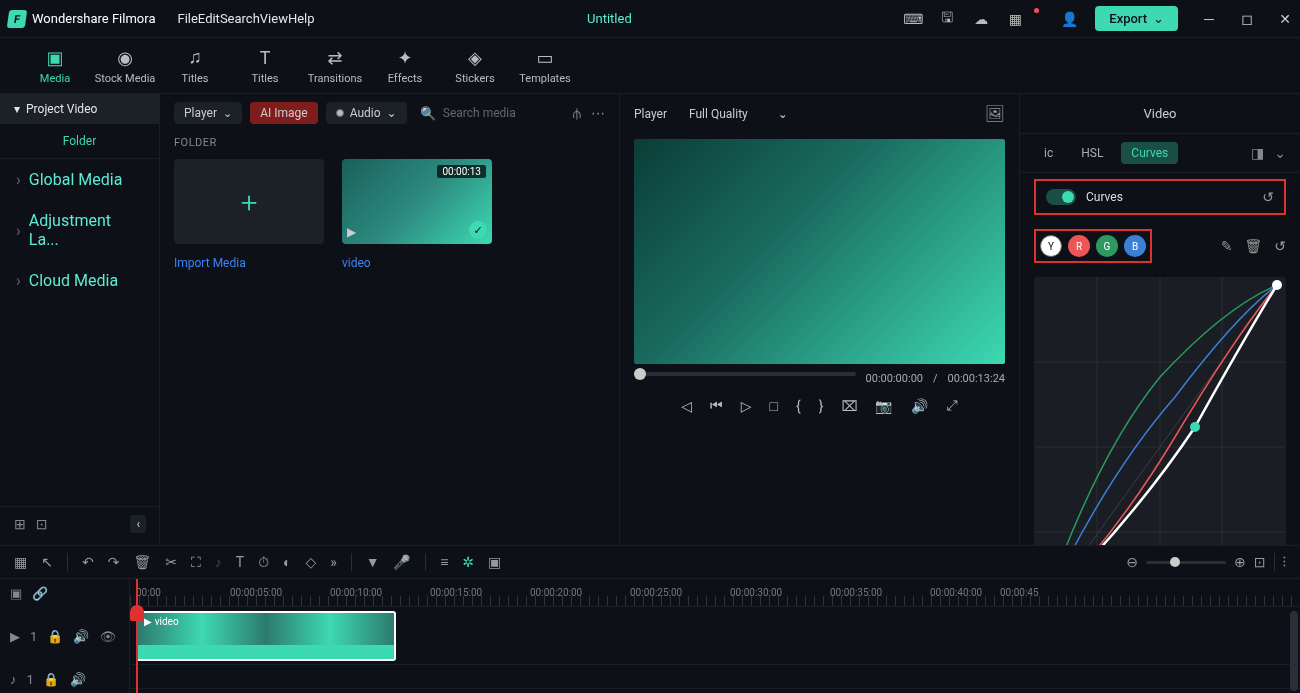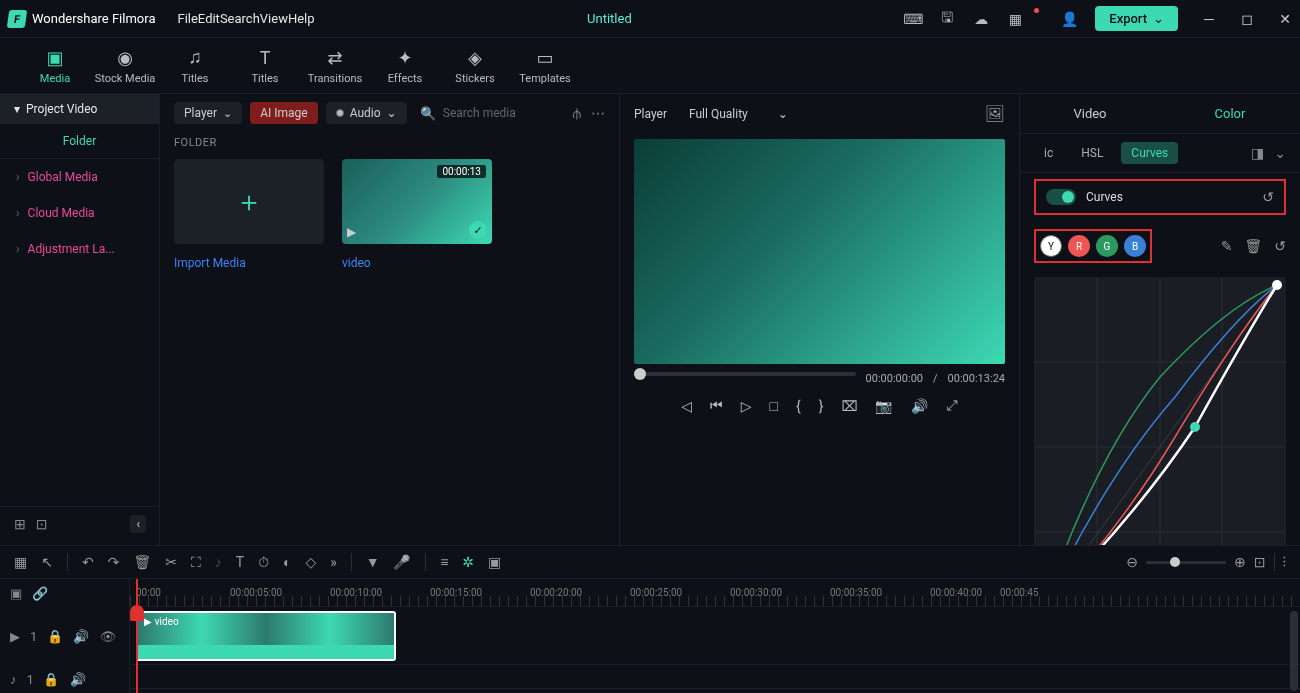--- a/index.html
+++ b/index.html
@@ -24,21 +24,21 @@
   .mtab.active{color:#3dd9b3}
   .mtab .mico{font-size:18px}
 
   
   .main{display:flex;height:calc(693px - 38px - 56px - 148px)}
   
   
   .left{width:160px;background:#0d1117;border-right:1px solid #1a1f27}
   .project-media{background:#1c2128;padding:8px 14px;font-size:12px;color:#e6e6e6;display:flex;align-items:center;gap:6px;cursor:pointer}
   .folder-label{color:#3dd9b3;text-align:center;padding:10px 0;font-size:12px;border-bottom:1px solid #1a1f27}
-  .side-item{padding:11px 16px;font-size:12px;color:#ec4899;display:flex;align-items:center;gap:8px;cursor:pointer}
+  .side-item{padding:11px 16px;font-size:16px;color:#5eead4;display:flex;align-items:center;gap:8px;cursor:pointer}
   .side-item::before{content:"›";color:#666}
   .left-bottom{position:absolute;bottom:152px;left:0;width:160px;padding:8px 14px;display:flex;gap:10px;align-items:center;border-top:1px solid #1a1f27}
   .left-bottom .ib{color:#888;font-size:14px;cursor:pointer}
   .left-bottom .collapse{margin-left:auto;background:#1c2128;padding:2px 6px;border-radius:3px;cursor:pointer}
 
   
   .center{flex:0 0 460px;background:#0d1117;padding:8px 14px;border-right:1px solid #1a1f27;position:relative}
   .center-toolbar{display:flex;align-items:center;gap:8px;margin-bottom:12px}
   .dropdown{background:#1c2128;padding:4px 10px;border-radius:4px;font-size:12px;color:#ccc;display:flex;align-items:center;gap:6px;cursor:pointer}
   .dropdown::after{content:"⌄";font-size:11px}
@@ -196,22 +196,22 @@
 
 <div class="main">
 
   <div class="left">
     <div class="project-media">
       <span>▾</span>
       <span>Project Video</span>
     </div>
     <div class="folder-label">Folder</div>
     <div class="side-item">Global Media</div>
+    <div class="side-item">Adjustment La...</div>
     <div class="side-item">Cloud Media</div>
-    <div class="side-item">Adjustment La...</div>
   </div>
   <div class="left-bottom">
     <span class="ib">⊞</span>
     <span class="ib">⊡</span>
     <span class="collapse">‹</span>
   </div>
 
   <div class="center">
     <div class="center-toolbar">
       <div class="dropdown">
@@ -277,21 +277,20 @@
       <span class="cbtn">⌧</span>
       <span class="cbtn">📷</span>
       <span class="cbtn">🔊</span>
       <span class="cbtn">⤢</span>
     </div>
   </div>
 
   <div class="inspector">
     <div class="insp-tabs">
       <div class="insp-tab">Video</div>
-      <div class="insp-tab active">Color</div>
     </div>
     <div class="subtab-row">
       <span class="subtab">ic</span>
       <span class="subtab">HSL</span>
       <span class="subtab active">Curves</span>
       <div class="lyico">
         <span>◨</span>
         <span>⌄</span>
       </div>
     </div>

